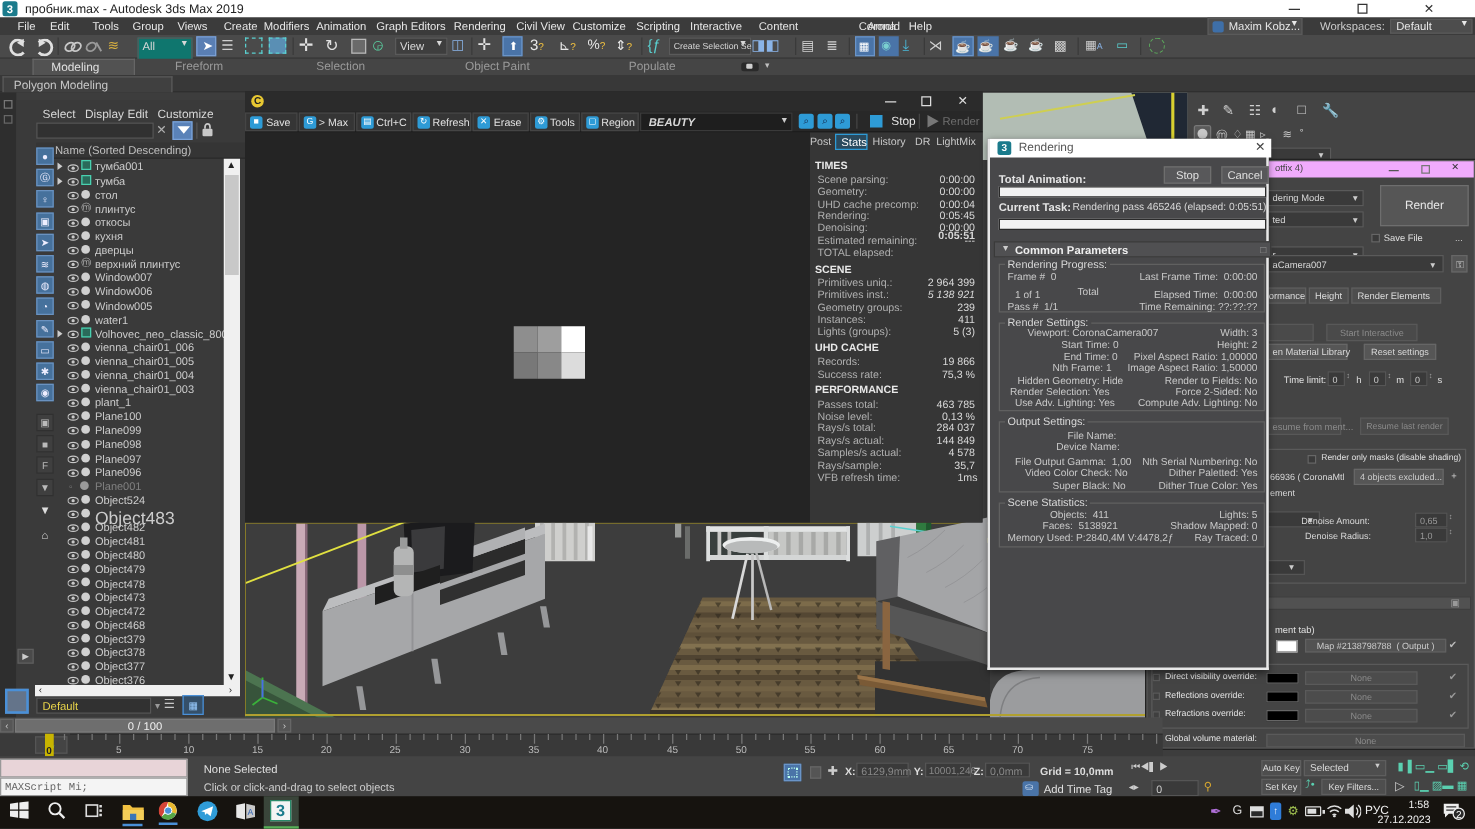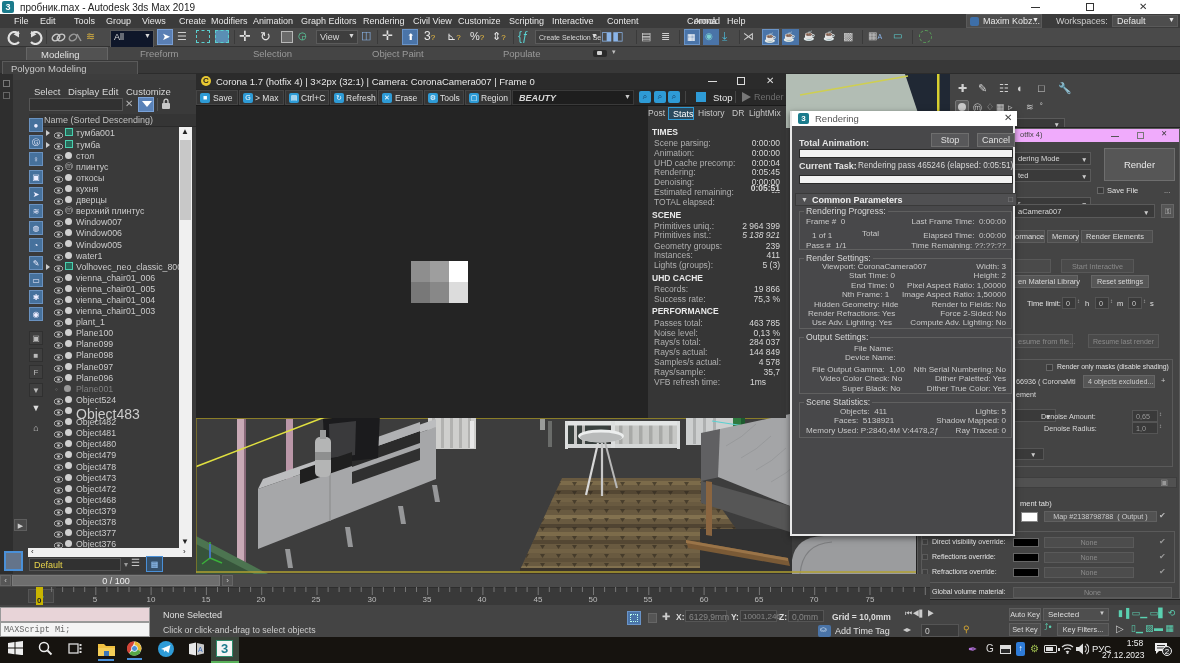--- a/index.html
+++ b/index.html
@@ -56,21 +56,21 @@
         <polygon points="26,0 26,6.5 31.5,3.2" fill="#e0e0e0"></polygon>
       </svg></div>
   <div class="abs" style="left:46px;top:2px;width:1px;height:14px;background:#3a3a3a;"></div>
   <div class="abs" style="left:51px;top:4px;"><svg width="32" height="11" viewBox="0 0 32 11">
         <ellipse cx="5" cy="5.5" rx="4" ry="3" transform="rotate(-35 5 5.5)" fill="none" stroke="#c8c8c8" stroke-width="1.5"></ellipse>
         <ellipse cx="10" cy="5.5" rx="4" ry="3" transform="rotate(-35 10 5.5)" fill="none" stroke="#c8c8c8" stroke-width="1.5"></ellipse>
         <ellipse cx="22" cy="5.5" rx="4" ry="3" transform="rotate(-35 22 5.5)" fill="none" stroke="#9a9a9a" stroke-width="1.5"></ellipse>
         <line x1="26" y1="2" x2="30" y2="9" stroke="#9a9a9a" stroke-width="1.5"></line>
       </svg></div>
   <div class="abs tx" style="left:86px;top:2px;font-size:11px;color:#d8b040;">≋</div>
-  <div class="abs" style="left:110px;top:2px;width:44px;height:26px;background:#0f172a;border:1px solid #5a5a5a;">
+  <div class="abs" style="left:110px;top:2px;width:44px;height:26px;background:#0f766e;border:1px solid #5a5a5a;">
       <span class="abs tx" style="left:3px;top:1px;font-size:9px;">All</span>
       <span class="abs tx" style="right:2px;top:1px;font-size:7px;">▼</span>
     </div>
   <div class="abs" style="left:157px;top:1px;width:16px;height:16px;background:#5a7fb4;border:1px solid #7a9fd4;">
       <span class="abs" style="left:4px;top:1px;font-size:10px;color:#fff;">➤</span>
     </div>
   <div class="abs tx" style="left:177px;top:2px;font-size:11px;color:#d0d0d0;">☰</div>
   <div class="abs" style="left:196px;top:2px;width:14px;height:13px;border:1px dashed #5ad0d0;"></div>
   <div class="abs" style="left:215px;top:2px;width:14px;height:13px;border:1px dashed #5ad0d0;background:#5a8fb4;"></div>
   <div class="abs" style="left:234px;top:2px;width:1px;height:14px;background:#3a3a3a;"></div>
@@ -757,21 +757,21 @@
   <div class="abs tx" style="left:189px;top:57px;font-size:7.5px;color:#e0e0e0;">Save File</div>
   <div class="abs tx" style="left:246px;top:57px;font-size:7.5px;color:#ccc;">...</div>
   <div class="abs" style="left:23px;top:75px;width:214px;height:14px;background:#3a3a3a;border:1px solid #5a5a5a;"></div>
   <div class="abs tx" style="left:100px;top:78px;font-size:7.5px;color:#d8d8d8;">aCamera007</div>
   <div class="abs tx" style="left:225px;top:80px;font-size:6.5px;color:#ccc;">▼</div>
   <div class="abs" style="left:243px;top:75px;width:13px;height:14px;background:#555;border:1px solid #666;">
       <span class="abs tx" style="left:3px;top:2px;font-size:8px;color:#ccc;">⚿</span>
     </div>
   <div class="abs" style="left:60px;top:101px;width:67px;height:13px;background:#4e4e4e;border:1px solid #5e5e5e;"></div>
   <div class="abs" style="left:129px;top:101px;width:32px;height:13px;background:#4e4e4e;border:1px solid #5e5e5e;">
-      <span class="abs tx" style="left:4px;top:1px;font-size:7.5px;color:#ddd;">Memory</span>
+      <span class="abs tx" style="left:4px;top:1px;font-size:7.5px;color:#ddd;">Height</span>
     </div>
   <div class="abs" style="left:163px;top:101px;width:72px;height:13px;background:#4e4e4e;border:1px solid #5e5e5e;">
       <span class="abs tx" style="left:4px;top:1px;font-size:7.5px;color:#ddd;">Render Elements</span>
     </div>
   <div class="abs tx" style="left:97px;top:103px;font-size:7.5px;color:#ddd;">ormance</div>
   <div class="abs" style="left:60px;top:130px;width:73px;height:14px;background:#4a4a4a;border:1px solid #585858;"></div>
   <div class="abs" style="left:143px;top:130px;width:73px;height:14px;background:#4a4a4a;border:1px solid #585858;text-align:center;line-height:13px;font-size:7.3px;color:#8a8a8a;white-space:nowrap;">Start Interactive</div>
   <div class="abs" style="left:60px;top:146px;width:100px;height:13px;background:#565656;border:1px solid #666;"></div>
   <div class="abs tx" style="left:100px;top:148px;font-size:7.5px;color:#d8d8d8;">en Material Library</div>
   <div class="abs" style="left:173px;top:146px;width:58px;height:13px;background:#565656;border:1px solid #666;text-align:center;line-height:12px;font-size:7.3px;color:#d8d8d8;white-space:nowrap;">Reset settings</div>
@@ -785,21 +785,21 @@
       <span class="abs tx" style="left:3px;top:1px;font-size:7.2px;color:#ccc;">0</span>
     </div>
   <div class="abs tx" style="left:192px;top:169px;font-size:6px;color:#aaa;">↕</div>
   <div class="abs tx" style="left:199px;top:170px;font-size:7.5px;color:#e0e0e0;">m</div>
   <div class="abs" style="left:210px;top:168px;width:14px;height:12px;background:#3a3a3a;border:1px solid #555;">
       <span class="abs tx" style="left:3px;top:1px;font-size:7.2px;color:#ccc;">0</span>
     </div>
   <div class="abs tx" style="left:225px;top:169px;font-size:6px;color:#aaa;">↕</div>
   <div class="abs tx" style="left:232px;top:170px;font-size:7.5px;color:#e0e0e0;">s</div>
   <div class="abs" style="left:60px;top:205px;width:95px;height:14px;background:#4a4a4a;border:1px solid #585858;"></div>
-  <div class="abs tx" style="left:100px;top:208px;font-size:7.5px;color:#8a8a8a;">esume from file...</div>
+  <div class="abs tx" style="left:100px;top:208px;font-size:7.5px;color:#8a8a8a;">esume from ment...</div>
   <div class="abs" style="left:170px;top:205px;width:71px;height:14px;background:#4a4a4a;border:1px solid #585858;text-align:center;line-height:13px;font-size:7px;color:#8a8a8a;white-space:nowrap;">Resume last render</div>
   <div class="abs" style="left:95px;top:230px;width:160px;height:108px;border:1px solid #5a5a5a;"></div>
   <div class="abs" style="left:128px;top:235px;width:7px;height:7px;background:#3a3a3a;border:1px solid #666;"></div>
   <div class="abs tx" style="left:139px;top:234px;font-size:6.8px;color:#e0e0e0;">Render only masks (disable shading)</div>
   <div class="abs tx" style="left:98px;top:248px;font-size:7.2px;color:#d8d8d8;">66936 ( CoronaMtl</div>
   <div class="abs" style="left:165px;top:246px;width:72px;height:13px;background:#565656;border:1px solid #666;">
       <span class="abs tx" style="left:4px;top:1px;font-size:7.2px;color:#ccc;">4 objects excluded...</span>
     </div>
   <div class="abs tx" style="left:243px;top:247px;font-size:7.5px;color:#ccc;">+</div>
   <div class="abs tx" style="left:98px;top:261px;font-size:7.2px;color:#d8d8d8;">ement</div>
@@ -842,21 +842,20 @@
   <div class="abs" style="left:95px;top:439px;width:26px;height:9px;background:#000;border:1px solid #666;"></div>
   <div class="abs" style="left:126px;top:438px;width:90px;height:11px;background:#4c4c4c;border:1px solid #5a5a5a;text-align:center;line-height:10px;font-size:7.2px;color:#8a8a8a;">None</div>
   <div class="abs tx" style="left:241px;top:438px;font-size:8px;color:#999;">✔</div>
   <div class="abs" style="left:4px;top:461px;width:6px;height:6px;background:#3f3f3f;border:1px solid #5a5a5a;"></div>
   <div class="abs tx" style="left:14px;top:459px;font-size:7px;color:#e4e4e4;">Global volume material:</div>
   <div class="abs" style="left:95px;top:458px;width:159px;height:11px;background:#4c4c4c;border:1px solid #5a5a5a;text-align:center;line-height:10px;font-size:7.2px;color:#8a8a8a;">None</div>
 </div>
 <div id="vfb" class="abs" style="left:196px;top:73px;width:590px;height:345px;background:#2a2a2a;">
   <div class="abs" style="left:0;top:0;width:590px;height:16px;background:#2b2b2b;">
       <span class="abs" style="left:5px;top:3px;width:10px;height:10px;border-radius:50%;background:#e8c832;color:#222;font-size:8px;font-weight:bold;text-align:center;line-height:10px;">C</span>
-      <span class="abs tx" style="left:20px;top:3px;font-size:9.5px;color:#e8e8e8;">Corona 1.7 (hotfix 4) | 3×2px (32:1) | Camera: CoronaCamera007 | Frame 0</span>
       <span class="abs" style="left:512px;top:8px;width:9px;height:1px;background:#ddd;"></span>
       <span class="abs" style="left:541px;top:4px;width:8px;height:8px;border:1px solid #ddd;"></span>
       <span class="abs tx" style="left:570px;top:2px;font-size:10px;color:#ddd;">✕</span>
     </div>
   <div class="abs" style="left:0;top:16px;width:590px;height:17px;background:#282828;border-bottom:1px solid #1a1a1a;"></div>
   <div class="abs" style="left:0px;top:17px;width:42px;height:15px;background:#353535;border:1px solid #454545;">
       <span class="abs" style="left:3px;top:2px;width:10px;height:10px;background:#2e9bd6;border-radius:2px;color:#fff;font-size:7px;text-align:center;line-height:10px;">■</span>
       <span class="abs tx" style="left:16px;top:2px;font-size:8.5px;color:#e0e0e0;">Save</span>
     </div>
   <div class="abs" style="left:43px;top:17px;width:45px;height:15px;background:#353535;border:1px solid #454545;">
@@ -907,21 +906,21 @@
   <div class="abs tx" style="left:452px;top:35px;font-size:8.5px;color:#c8c8c8;">Post</div>
   <div class="abs" style="left:472px;top:34px;width:26px;height:13px;background:#2a4a5e;border:1px solid #2e9bd6;">
       <span class="abs tx" style="left:4px;top:1px;font-size:9px;color:#fff;">Stats</span>
     </div>
   <div class="abs tx" style="left:502px;top:35px;font-size:8.5px;color:#c8c8c8;">History</div>
   <div class="abs tx" style="left:536px;top:35px;font-size:8.5px;color:#c8c8c8;">DR</div>
   <div class="abs tx" style="left:553px;top:35px;font-size:8.5px;color:#c8c8c8;">LightMix</div>
   <div class="abs tx" style="left:456px;top:54px;font-size:8.5px;font-weight:bold;color:#e8e8e8;">TIMES</div>
   <div class="abs tx" style="left:458px;top:65px;font-size:8.5px;color:#b0b0b0;">Scene parsing:</div>
   <div class="abs tx" style="right:6px;top:65px;font-size:8.5px;color:#d8d8d8;">0:00:00</div>
-  <div class="abs tx" style="left:458px;top:75px;font-size:8.5px;color:#b0b0b0;">Animation:</div>
+  <div class="abs tx" style="left:458px;top:75px;font-size:8.5px;color:#b0b0b0;">Geometry:</div>
   <div class="abs tx" style="right:6px;top:75px;font-size:8.5px;color:#d8d8d8;">0:00:00</div>
   <div class="abs tx" style="left:458px;top:85px;font-size:8.5px;color:#b0b0b0;">UHD cache precomp:</div>
   <div class="abs tx" style="right:6px;top:85px;font-size:8.5px;color:#d8d8d8;">0:00:04</div>
   <div class="abs tx" style="left:458px;top:94px;font-size:8.5px;color:#b0b0b0;">Rendering:</div>
   <div class="abs tx" style="right:6px;top:94px;font-size:8.5px;color:#d8d8d8;">0:05:45</div>
   <div class="abs tx" style="left:458px;top:104px;font-size:8.5px;color:#b0b0b0;">Denoising:</div>
   <div class="abs tx" style="right:6px;top:104px;font-size:8.5px;color:#d8d8d8;">0:00:00</div>
   <div class="abs tx" style="left:458px;top:114px;font-size:8.5px;color:#b0b0b0;">Estimated remaining:</div>
   <div class="abs tx" style="right:6px;top:114px;font-size:8.5px;color:#d8d8d8;">---</div>
   <div class="abs tx" style="left:458px;top:124px;font-size:8.5px;color:#b0b0b0;">TOTAL elapsed:</div>
@@ -949,21 +948,21 @@
   <div class="abs tx" style="right:6px;top:255px;font-size:8.5px;color:#d8d8d8;">0,13 %</div>
   <div class="abs tx" style="left:458px;top:264px;font-size:8.5px;color:#b0b0b0;">Rays/s total:</div>
   <div class="abs tx" style="right:6px;top:264px;font-size:8.5px;color:#d8d8d8;">284 037</div>
   <div class="abs tx" style="left:458px;top:274px;font-size:8.5px;color:#b0b0b0;">Rays/s actual:</div>
   <div class="abs tx" style="right:6px;top:274px;font-size:8.5px;color:#d8d8d8;">144 849</div>
   <div class="abs tx" style="left:458px;top:284px;font-size:8.5px;color:#b0b0b0;">Samples/s actual:</div>
   <div class="abs tx" style="right:6px;top:284px;font-size:8.5px;color:#d8d8d8;">4 578</div>
   <div class="abs tx" style="left:458px;top:294px;font-size:8.5px;color:#b0b0b0;">Rays/sample:</div>
   <div class="abs tx" style="right:6px;top:294px;font-size:8.5px;color:#d8d8d8;">35,7</div>
   <div class="abs tx" style="left:458px;top:304px;font-size:8.5px;color:#b0b0b0;">VFB refresh time:</div>
-  <div class="abs tx" style="right:20px;top:304px;font-size:8.5px;color:#d8d8d8;">1ms</div>
+  <div class="abs tx" style="right:4px;top:304px;font-size:8.5px;color:#d8d8d8;">1ms</div>
 </div>
 <div id="rendering" class="abs" style="left:790px;top:111px;width:225px;height:425px;background:#48484a;border:2px solid #e8e8e8;border-top:none;box-shadow:0 2px 6px rgba(0,0,0,0.5);">
   <div class="abs" style="left:0;top:0;width:225px;height:15px;background:#fff;">
       <span class="abs" style="left:6px;top:2px;width:11px;height:11px;background:#1b7b8c;border-radius:2px;color:#fff;font-size:8px;font-weight:bold;text-align:center;line-height:11px;">3</span>
       <span class="abs tx" style="left:23px;top:2px;font-size:9.5px;color:#555;">Rendering</span>
       <span class="abs tx" style="left:212px;top:1px;font-size:10px;color:#444;">✕</span>
     </div>
   <div class="abs tx" style="left:7px;top:27px;font-size:9px;font-weight:bold;color:#e4e4e4;">Total Animation:</div>
   <div class="abs" style="left:139px;top:22px;width:38px;height:14px;background:#58585a;border:1px solid #6e6e6e;text-align:center;line-height:13px;font-size:9px;color:#e0e0e0;">Stop</div>
   <div class="abs" style="left:185px;top:22px;width:38px;height:14px;background:#58585a;border:1px solid #6e6e6e;text-align:center;line-height:13px;font-size:9px;color:#e0e0e0;">Cancel</div>
@@ -990,21 +989,21 @@
   <div class="abs tx" style="left:30px;top:151.0px;font-size:8.1px;color:#c8c8c8;">Viewport: CoronaCamera007</div>
   <div class="abs tx" style="left:0;top:151.0px;width:214px;text-align:right;font-size:8.1px;color:#c8c8c8;">Width: 3</div>
   <div class="abs tx" style="left:57px;top:160.4px;font-size:8.1px;color:#c8c8c8;">Start Time: 0</div>
   <div class="abs tx" style="left:0;top:160.4px;width:214px;text-align:right;font-size:8.1px;color:#c8c8c8;">Height: 2</div>
   <div class="abs tx" style="left:59px;top:169.8px;font-size:8.1px;color:#c8c8c8;">End Time: 0</div>
   <div class="abs tx" style="left:0;top:169.8px;width:214px;text-align:right;font-size:8.1px;color:#c8c8c8;">Pixel Aspect Ratio: 1,00000</div>
   <div class="abs tx" style="left:50px;top:179.2px;font-size:8.1px;color:#c8c8c8;">Nth Frame: 1</div>
   <div class="abs tx" style="left:0;top:179.2px;width:214px;text-align:right;font-size:8.1px;color:#c8c8c8;">Image Aspect Ratio: 1,50000</div>
   <div class="abs tx" style="left:22px;top:188.6px;font-size:8.1px;color:#c8c8c8;">Hidden Geometry: Hide</div>
   <div class="abs tx" style="left:0;top:188.6px;width:214px;text-align:right;font-size:8.1px;color:#c8c8c8;">Render to Fields: No</div>
-  <div class="abs tx" style="left:16px;top:198.0px;font-size:8.1px;color:#c8c8c8;">Render Refractions: Yes</div>
+  <div class="abs tx" style="left:16px;top:198.0px;font-size:8.1px;color:#c8c8c8;">Render Selection: Yes</div>
   <div class="abs tx" style="left:0;top:198.0px;width:214px;text-align:right;font-size:8.1px;color:#c8c8c8;">Force 2-Sided: No</div>
   <div class="abs tx" style="left:20px;top:207.4px;font-size:8.1px;color:#c8c8c8;">Use Adv. Lighting: Yes</div>
   <div class="abs tx" style="left:0;top:207.4px;width:214px;text-align:right;font-size:8.1px;color:#c8c8c8;">Compute Adv. Lighting: No</div>
   <div class="abs" style="left:7px;top:226px;width:213px;height:57px;border:1px solid #606060;"></div>
   <div class="abs tx" style="left:12px;top:221px;font-size:8.7px;color:#d8d8d8;background:#48484a;padding:0 2px;">Output Settings:</div>
   <div class="abs tx" style="left:62px;top:233px;font-size:8.1px;color:#c8c8c8;">File Name:</div>
   <div class="abs tx" style="left:53px;top:242px;font-size:8.1px;color:#c8c8c8;">Device Name:</div>
   <div class="abs tx" style="left:20px;top:254.0px;font-size:8.1px;color:#c8c8c8;">File Output Gamma:&nbsp; 1,00</div>
   <div class="abs tx" style="left:0;top:254.0px;width:214px;text-align:right;font-size:8.1px;color:#c8c8c8;">Nth Serial Numbering: No</div>
   <div class="abs tx" style="left:28px;top:263.4px;font-size:8.1px;color:#c8c8c8;">Video Color Check: No</div>

